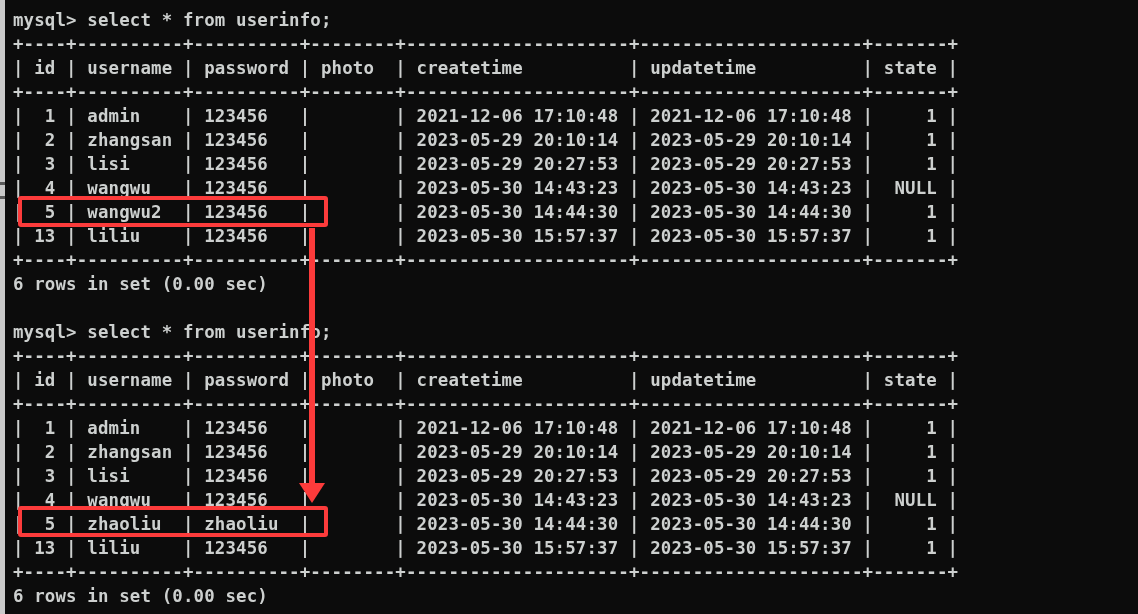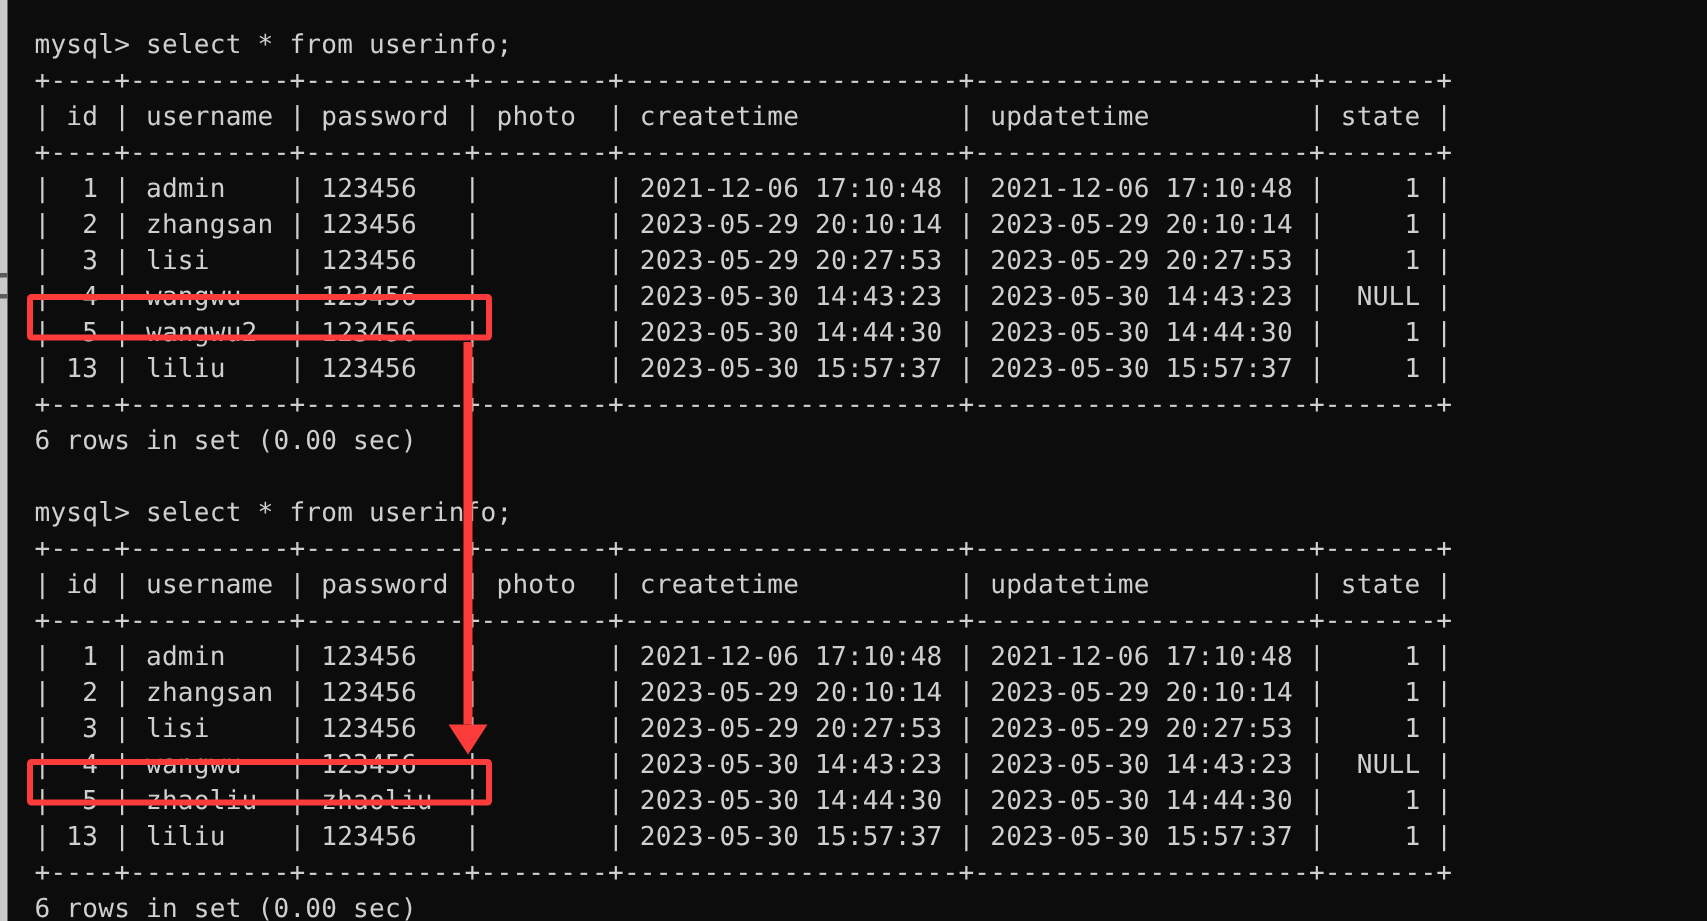--- a/index.html
+++ b/index.html
@@ -27,22 +27,23 @@
   #left-gutter .tick {
     position: absolute;
     left: 0; width: 5px; height: 3px;
     background: #5a5a5a;
   }
   #console {
     position: absolute;
     left: 0; top: 0;
     width: 1138px;
     height: 614px;
-    padding: 18px;
+    padding: 8px;
     box-sizing: border-box;
+    font-weight: bold;
   }
   pre.term {
     margin: 0;
     padding: 0 0 0 5px;
     font-family: "DejaVu Sans Mono", "Liberation Mono", monospace;
     font-size: 17.4px;
     line-height: 24px;
     letter-spacing: 0.15px;
     color: #cdd0cf;
     background: transparent;

